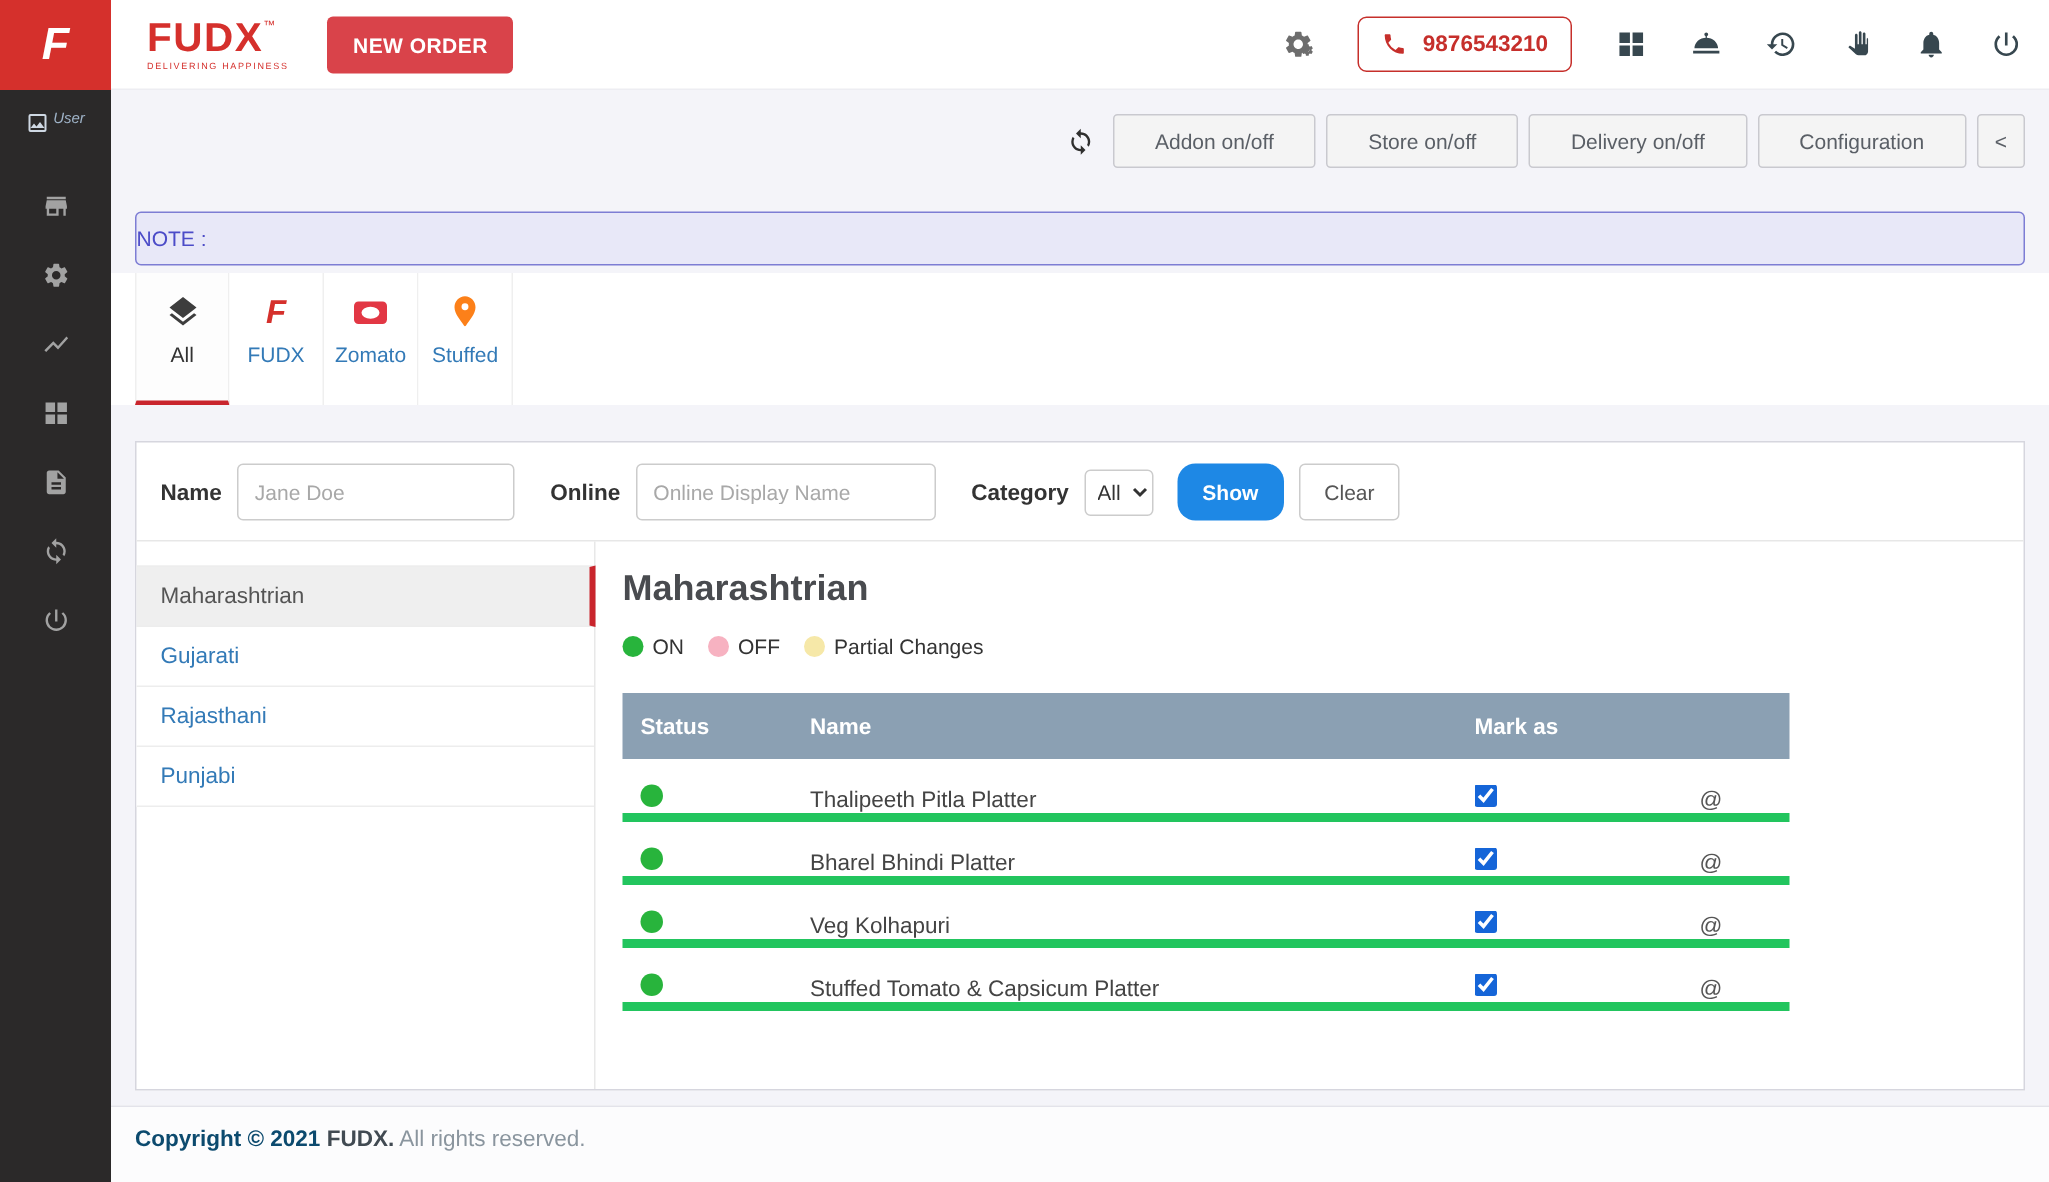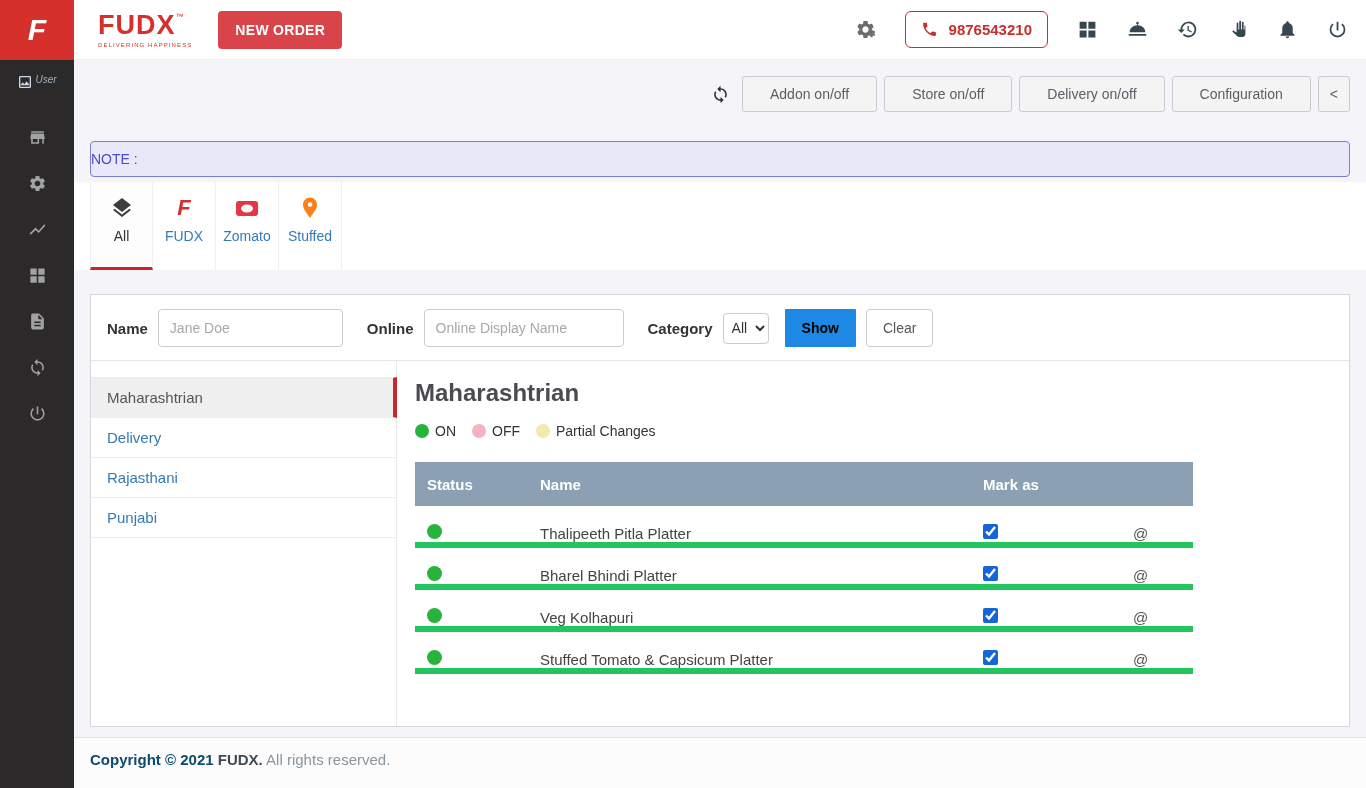--- a/index.html
+++ b/index.html
@@ -67,22 +67,22 @@
   .card { margin:24px 16px 0; background:#fff; border:1px solid #d6d6de; flex-shrink:0; }
   .filters { display:flex; align-items:center; gap:10px; padding:14px 16px 13px; }
   .f-label { font-size:15px; font-weight:700; color:#333; }
   .f-input { height:38px; border:1px solid #ccc; border-radius:4px; padding:0 11px; font-size:14px; color:#444;
              font-family:inherit; outline:none; }
   .f-input::placeholder { color:#a8a8a8; }
   .in-name { width:185px; margin-right:14px; }
   .in-online { width:200px; margin-right:14px; }
   .f-select { height:31px; border:1px solid #ccc; border-radius:4px; font-size:14px; color:#333; padding:0 4px;
               font-family:inherit; background:#fff; margin-right:6px; }
-  .show-btn { background:#1e88e5; border:none; color:#000000; font-weight:700; font-size:14px; padding:11px 17px;
-              border-radius:1px; cursor:pointer; font-family:inherit; }
+  .show-btn { background:#1e88e5; border:none; color:#ffffff; font-weight:700; font-size:14px; padding:11px 17px;
+              border-radius:12px; cursor:pointer; font-family:inherit; }
   .clear-btn { background:#fff; border:1px solid #ccc; color:#555; font-size:14px; padding:10px 16px;
                border-radius:4px; cursor:pointer; font-family:inherit; }
 
   .card-body { display:flex; border-top:1px solid #e7e7e7; min-height:366px; }
   .cats { width:306px; border-right:1px solid #e8e8e8; padding-top:16px; flex-shrink:0; }
   .cat { padding:11px 16px; font-size:15px; color:#337ab7; border-bottom:1px solid #ededed; cursor:pointer; background:#fff; }
   .cat:first-child { border-top:1px solid #ededed; }
   .cat.active { background:#efefef; color:#555; border-right:4px solid #c9252d; margin-right:-1px; }
 
   .detail { flex:1; padding:14px 18px 30px; min-width:0; }
@@ -291,21 +291,21 @@
           <option>All</option>
         </select>
         <button class="show-btn">Show</button>
         <button class="clear-btn">Clear</button>
       </div>
 
       <div class="card-body">
 
         <ul class="cats" style="list-style:none">
           <li class="cat active">Maharashtrian</li>
-          <li class="cat">Delivery</li>
+          <li class="cat">Gujarati</li>
           <li class="cat">Rajasthani</li>
           <li class="cat">Punjabi</li>
         </ul>
 
         <div class="detail">
           <h2 class="detail-heading">Maharashtrian</h2>
 
           <div class="legend">
             <span class="legend-item">
               <span class="dot on"></span>

